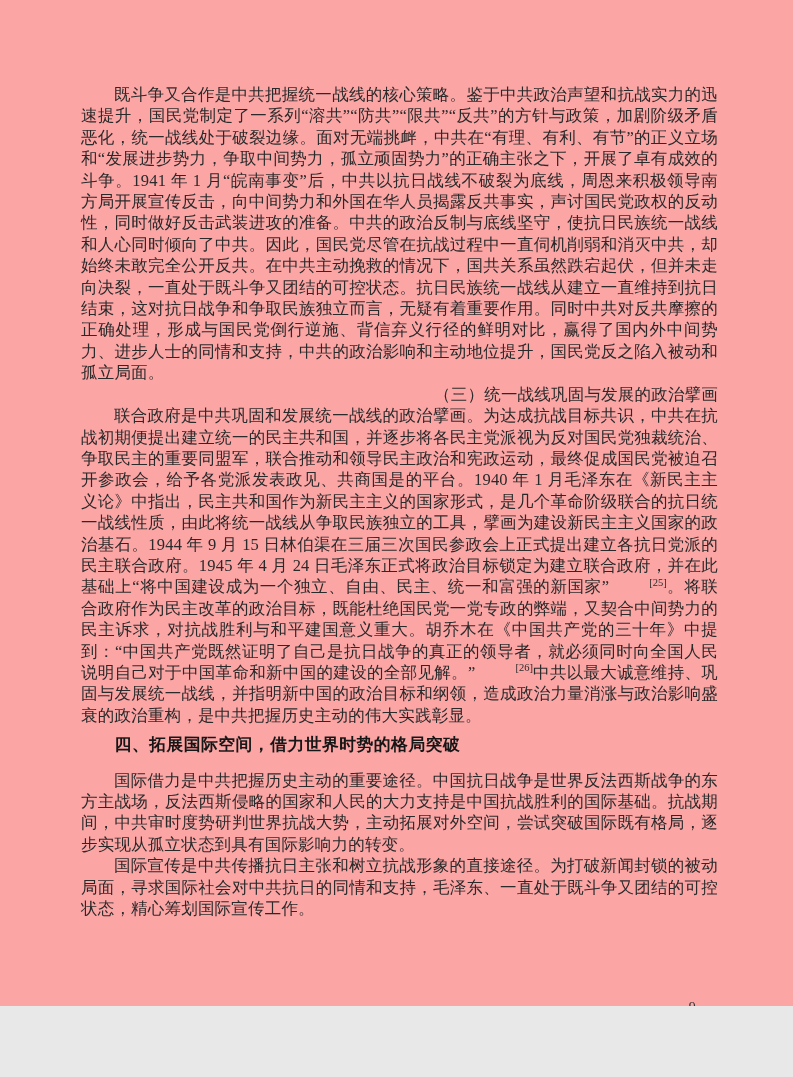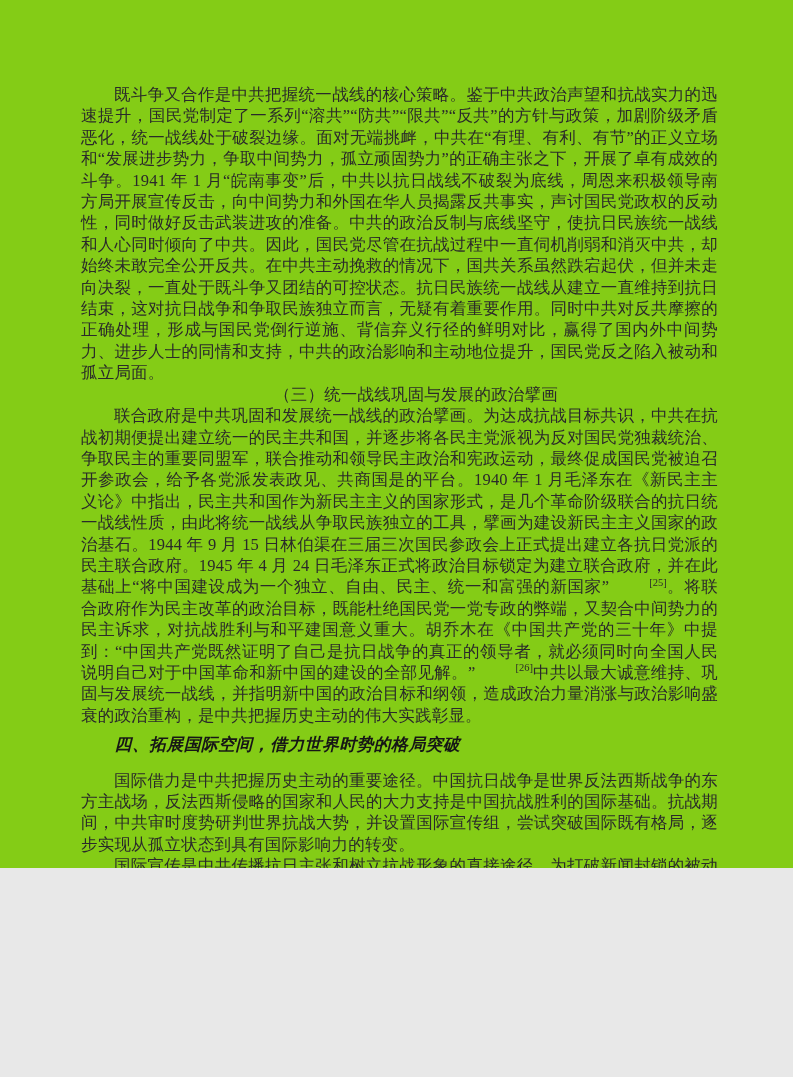--- a/index.html
+++ b/index.html
@@ -1,61 +1,60 @@
 <!DOCTYPE html>
 <html lang="zh"><head>
 <meta charset="utf-8">
 <style>
   html, body { margin: 0; padding: 0; background: #e8e8e8; }
   .page {
     position: relative;
     width: 793px;
-    height: 868px;
+    height: 1006px;
     margin: 0 auto;
-    background: #84cc16;
+    background: #fca5a5;
     overflow: hidden;
   }
   .text-column {
     position: absolute;
     left: 81px;
     top: 84px;
     width: 637px;
     font-family: "Liberation Serif", "DejaVu Serif", serif;
     color: #2a2a2a;
   }
   .body-para {
     margin: 0;
     font-size: 16.5px;
     line-height: 21.4px;
     text-align: justify;
     text-justify: inter-ideograph;
     text-indent: 2em;
     letter-spacing: 0.2px;
   }
   .subhead {
-    text-align: center;
+    text-align: right;
     font-family: Liberation Serif, serif;
   }
   .citation-ref {
     font-size: 10.5px;
     line-height: 0;
     vertical-align: super;
     letter-spacing: 0;
     padding-left: 40px;
   }
   .section-heading {
     margin: 8px 0 14px 0;
     font-family: "Liberation Sans", "DejaVu Sans", sans-serif;
     font-weight: 700;
     font-size: 16.8px;
     line-height: 21.4px;
     text-indent: 2em;
     color: #161616;
     letter-spacing: 0.5px;
-    font-style: italic;
   }
   .page-number {
     position: absolute;
     top: 1000px;
     right: 83px;
     font-family: "Liberation Serif", "DejaVu Serif", serif;
     font-size: 14px;
     color: #333333;
     letter-spacing: 2px;
   }
@@ -67,21 +66,21 @@
   <div class="text-column">
 
     <p class="body-para">既斗争又合作是中共把握统一战线的核心策略。鉴于中共政治声望和抗战实力的迅速提升，国民党制定了一系列“溶共”“防共”“限共”“反共”的方针与政策，加剧阶级矛盾恶化，统一战线处于破裂边缘。面对无端挑衅，中共在“有理、有利、有节”的正义立场和“发展进步势力，争取中间势力，孤立顽固势力”的正确主张之下，开展了卓有成效的斗争。1941 年 1 月“皖南事变”后，中共以抗日战线不破裂为底线，周恩来积极领导南方局开展宣传反击，向中间势力和外国在华人员揭露反共事实，声讨国民党政权的反动性，同时做好反击武装进攻的准备。中共的政治反制与底线坚守，使抗日民族统一战线和人心同时倾向了中共。因此，国民党尽管在抗战过程中一直伺机削弱和消灭中共，却始终未敢完全公开反共。在中共主动挽救的情况下，国共关系虽然跌宕起伏，但并未走向决裂，一直处于既斗争又团结的可控状态。抗日民族统一战线从建立一直维持到抗日结束，这对抗日战争和争取民族独立而言，无疑有着重要作用。同时中共对反共摩擦的正确处理，形成与国民党倒行逆施、背信弃义行径的鲜明对比，赢得了国内外中间势力、进步人士的同情和支持，中共的政治影响和主动地位提升，国民党反之陷入被动和孤立局面。</p>
 
     <p class="body-para subhead">（三）统一战线巩固与发展的政治擘画</p>
 
     <p class="body-para"><span>联合政府是中共巩固和发展统一战线的政治擘画。为达成抗战目标共识，中共在抗战初期便提出建立统一的民主共和国，并逐步将各民主党派视为反对国民党独裁统治、争取民主的重要同盟军，联合推动和领导民主政治和宪政运动，最终促成国民党被迫召开参政会，给予各党派发表政见、共商国是的平台。1940 年 1 月毛泽东在《新民主主义论》中指出，民主共和国作为新民主主义的国家形式，是几个革命阶级联合的抗日统一战线性质，由此将统一战线从争取民族独立的工具，擘画为建设新民主主义国家的政治基石。1944 年 9 月 15 日林伯渠在三届三次国民参政会上正式提出建立各抗日党派的民主联合政府。1945 年 4 月 24 日毛泽东正式将政治目标锁定为建立联合政府，并在此基础上“将中国建设成为一个独立、自由、民主、统一和富强的新国家”</span><sup class="citation-ref">[25]</sup><span>。将联合政府作为民主改革的政治目标，既能杜绝国民党一党专政的弊端，又契合中间势力的民主诉求，对抗战胜利与和平建国意义重大。胡乔木在《中国共产党的三十年》中提到：“中国共产党既然证明了自己是抗日战争的真正的领导者，就必须同时向全国人民说明自己对于中国革命和新中国的建设的全部见解。”</span><sup class="citation-ref">[26]</sup><span>中共以最大诚意维持、巩固与发展统一战线，并指明新中国的政治目标和纲领，造成政治力量消涨与政治影响盛衰的政治重构，是中共把握历史主动的伟大实践彰显。</span></p>
 
     <h2 class="section-heading">四、拓展国际空间，借力世界时势的格局突破</h2>
 
-    <p class="body-para">国际借力是中共把握历史主动的重要途径。中国抗日战争是世界反法西斯战争的东方主战场，反法西斯侵略的国家和人民的大力支持是中国抗战胜利的国际基础。抗战期间，中共审时度势研判世界抗战大势，并设置国际宣传组，尝试突破国际既有格局，逐步实现从孤立状态到具有国际影响力的转变。</p>
+    <p class="body-para">国际借力是中共把握历史主动的重要途径。中国抗日战争是世界反法西斯战争的东方主战场，反法西斯侵略的国家和人民的大力支持是中国抗战胜利的国际基础。抗战期间，中共审时度势研判世界抗战大势，主动拓展对外空间，尝试突破国际既有格局，逐步实现从孤立状态到具有国际影响力的转变。</p>
 
 
     <p class="body-para">国际宣传是中共传播抗日主张和树立抗战形象的直接途径。为打破新闻封锁的被动局面，寻求国际社会对中共抗日的同情和支持，毛泽东、一直处于既斗争又团结的可控状态，精心筹划国际宣传工作。</p>
 
 
   </div>
 
   <div class="page-number">· 9 ·</div>
 </div>
 

